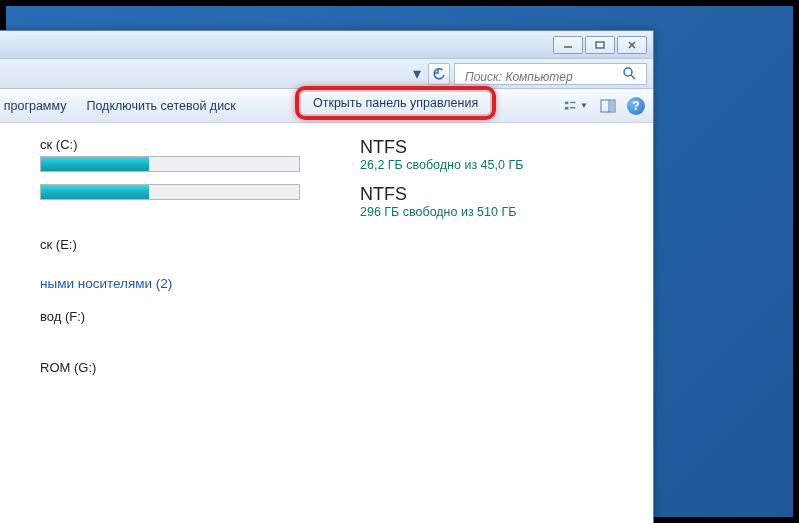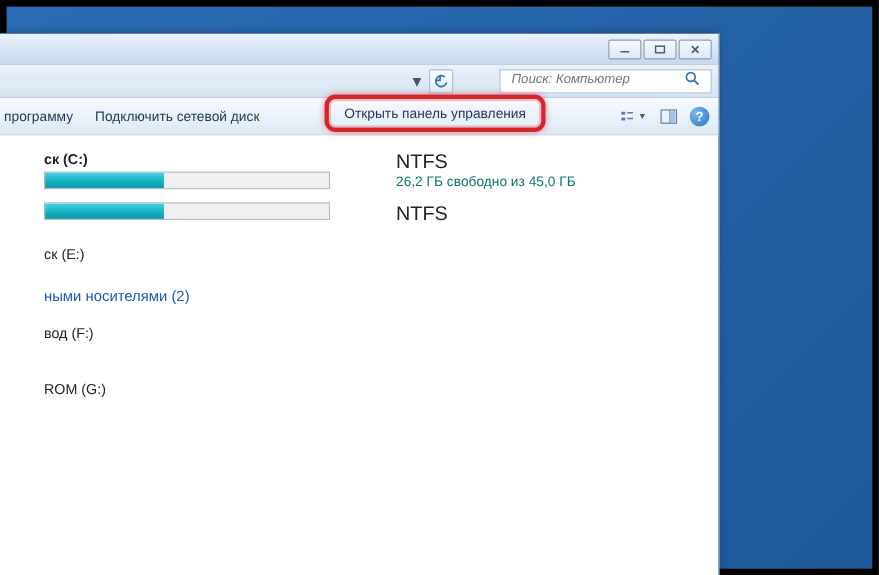--- a/index.html
+++ b/index.html
@@ -6,33 +6,33 @@
 body { background: #000; width: 799px; height: 523px; overflow: hidden; position: relative; }
 .desktop { position: absolute; top: 6px; left: 6px; right: 6px; bottom: 6px; background: linear-gradient(135deg, #2a6db5 0%, #1e5898 100%); }
 .window { position: absolute; top: 24px; left: -27px; right: 139px; bottom: -13px; background: #fff; border: 1px solid #5b7fa8; box-shadow: 0 0 8px rgba(0,0,0,0.3); }
 .titlebar { height: 28px; background: linear-gradient(180deg, #eaf1fb 0%, #d8e6f6 50%, #c6d8ed 100%); border-bottom: 1px solid #b6c5de; display: flex; justify-content: flex-end; align-items: center; padding-right: 6px; gap: 2px; }
 .winbtn { width: 30px; height: 18px; border: 1px solid #8aa0bd; border-radius: 2px; background: linear-gradient(180deg,#f4f8fc,#dde9f6); display: flex; align-items: center; justify-content: center; font-size: 10px; color: #4a5c77; cursor: pointer; }
 .winbtn svg { width: 12px; height: 10px; }
 .addressbar { height: 30px; background: linear-gradient(180deg,#e9f1fa,#d7e4f2); border-bottom: 1px solid #b6c5de; display: flex; align-items: center; padding: 3px 6px; gap: 4px; justify-content: flex-end; }
 .breadcrumb-end { display:flex; align-items:center; gap:3px; }
 .dropdown-arrow { width:14px; height:18px; display:flex; align-items:center; justify-content:center; color:#3b5977; cursor:pointer; }
 .refresh { width:22px; height:22px; border:1px solid #a9bedb; border-radius:2px; background:linear-gradient(180deg,#fefefe,#e4edf7); display:flex; align-items:center; justify-content:center; cursor:pointer; }
-.searchbox { flex: 0 0 180px; height: 22px; border: 1px solid #a9bedb; background: #fff; display: flex; align-items: flex-start; padding: 0 10px; margin-left: 38px; }
+.searchbox { flex: 0 0 180px; height: 22px; border: 1px solid #a9bedb; background: #fff; display: flex; align-items: flex-end; padding: 0 10px; }
 .searchbox input { border: none; outline: none; flex: 1; font-size: 12px; color: #888; font-style: italic; background: transparent; }
 .search-icon { color: #2f6fb3; cursor: pointer; }
 .toolbar { height: 34px; background: linear-gradient(180deg,#f8fbfe 0%, #e8f0f9 60%, #dfe9f4 100%); border-bottom: 1px solid #c8d5e7; display: flex; align-items: center; padding: 0 8px; font-size: 12.5px; color: #1b3857; position: relative; }
 .toolbar-item { padding: 4px 10px; cursor: pointer; white-space: nowrap; }
 .toolbar-item.partial-left { padding-left: 0; }
 .highlight { position: absolute; border: 4px solid #d8232a; border-radius: 10px; padding: 6px 14px; box-shadow: 0 0 0 2px rgba(216,35,42,0.25) inset, 0 0 6px rgba(216,35,42,0.5); background: rgba(255,255,255,0); cursor: pointer; }
 .toolbar-right { margin-left: auto; display: flex; align-items: center; gap: 6px; }
 .tb-icon-btn { width: 26px; height: 22px; border: 1px solid transparent; border-radius: 2px; display:flex; align-items:center; justify-content:center; cursor:pointer; color:#3a5e87; }
 .help-icon { width:18px; height:18px; border-radius:50%; background: radial-gradient(circle at 30% 30%, #7ab8f0, #2a73c0); color:#fff; font-weight:bold; font-size:12px; display:flex; align-items:center; justify-content:center; cursor:pointer;}
 .content { padding: 8px 0 0 0; font-size: 13px; color: #222; overflow: hidden; }
 .drive-row { display: flex; align-items: flex-start; padding: 6px 0 6px 60px; gap: 40px; }
-.drive-left { flex: 0 0 280px; font-weight: bold; }
+.drive-left { flex: 0 0 280px; }
 .drive-label { padding-bottom: 4px; }
 .capacity-bar { width: 260px; height: 16px; border: 1px solid #b5b9bd; background: #eef0f2; position: relative; overflow: hidden; }
 .capacity-fill { height: 100%; background: linear-gradient(180deg,#3fd6e3 0%, #18b3c6 50%, #0f98ab 100%); }
 .drive-right { padding-top: 0; }
 .fs { font-size: 18px; }
 .drive-info { font-size: 12.5px; color: #0f766e; }
 .group-header { color: #1b5bad; font-size: 13.5px; padding: 16px 0 6px 60px; cursor: pointer; }
 .simple-row { padding: 12px 0 8px 60px; }
 </style>
 </head>
@@ -124,20 +124,21 @@
       </div>
 
       <div class="drive-row">
         <div class="drive-left">
           <div class="capacity-bar">
             <div class="capacity-fill" id="fill-d" style="width: 42%;"></div>
           </div>
         </div>
         <div class="drive-right">
           <div class="fs">NTFS</div>
+          <div class="drive-info">296 ГБ свободно из 510 ГБ</div>
         </div>
       </div>
 
       <div class="simple-row">
         <span>ск (E:)</span>
       </div>
 
       <div class="group-header">ными носителями (2)</div>
 
       <div class="simple-row">

